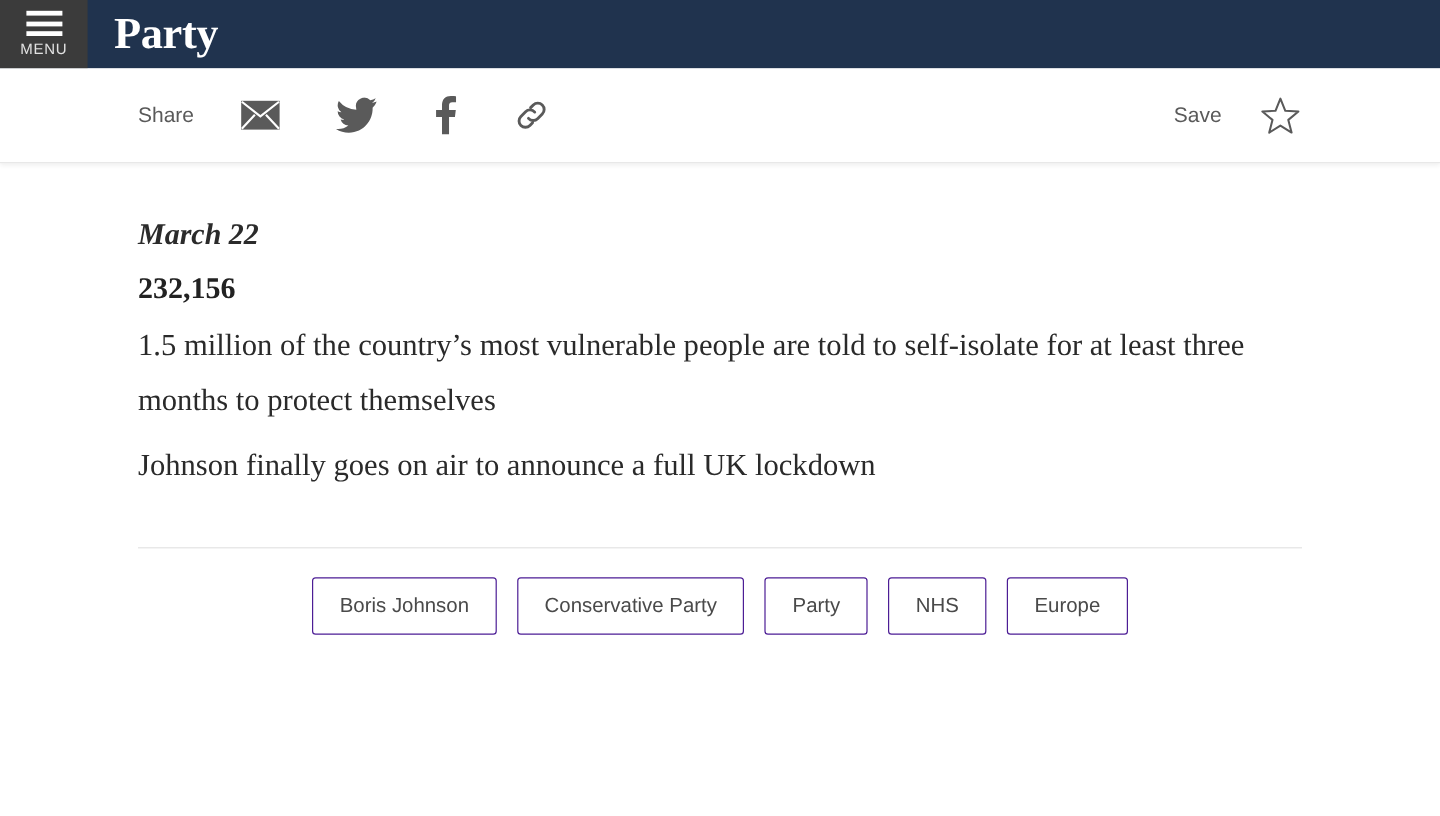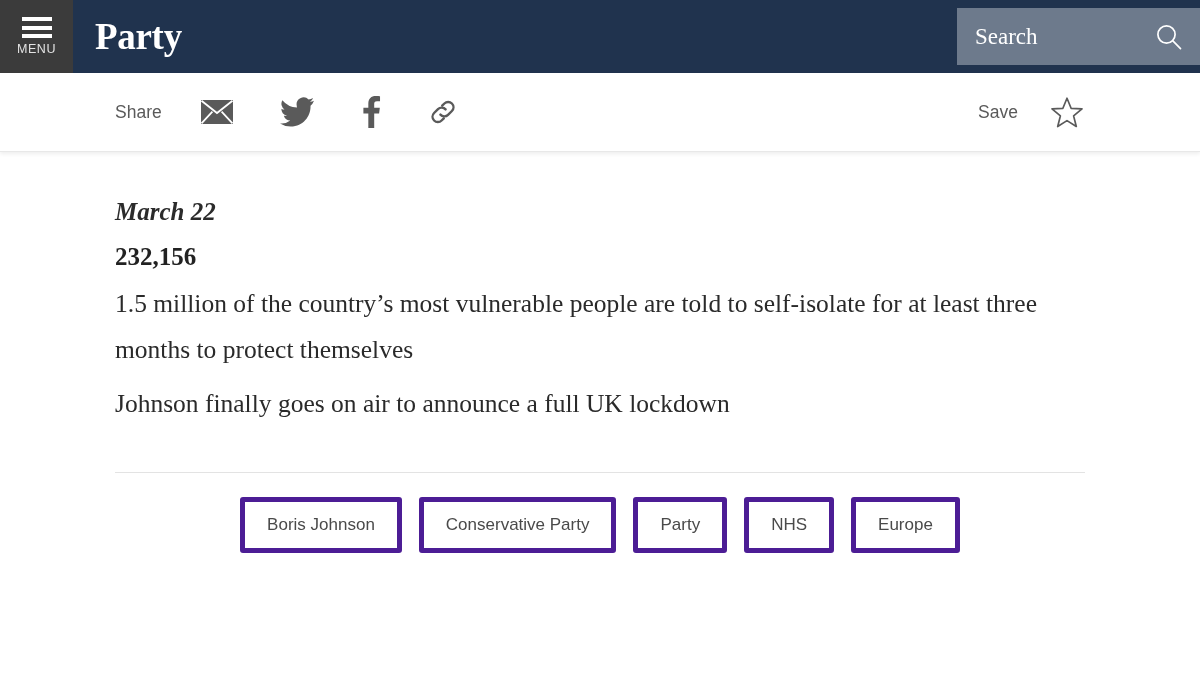--- a/index.html
+++ b/index.html
@@ -11,21 +11,21 @@
     height: 680px;
     background: #ffffff;
     font-family: "Liberation Sans", sans-serif;
     overflow: hidden;
     position: relative;
   }
 
   
   .site-header {
     position: relative;
-    height: 73px;
+    height: 57px;
     background: #20334e;
     display: flex;
     align-items: stretch;
   }
   .menu-block {
     width: 73px;
     background: #3b3b3b;
     display: flex;
     flex-direction: column;
     align-items: center;
@@ -183,21 +183,21 @@
 
   
   .tags {
     display: flex;
     justify-content: center;
     align-items: center;
     padding-top: 24px;
     gap: 17px;
   }
   .tag {
-    border: 5px solid #4c1d95;
+    border: 1px solid #4c1d95;
     border-radius: 3px;
     padding: 13px 22px;
     font-size: 17px;
     color: #4a4a4a;
     background: #ffffff;
     font-family: "Liberation Sans", sans-serif;
     cursor: pointer;
     white-space: nowrap;
     line-height: 1.15;
   }
@@ -213,29 +213,20 @@
         <span></span>
         <span></span>
     </div>
     <div class="menu-label">MENU</div>
   </div>
 
   <div class="brand">
     <div class="brand-title">Party</div>
   </div>
 
-  <div class="search-box">
-    <span class="search-text">Search</span>
-    <span class="search-icon">
-      <svg width="30" height="30" viewBox="0 0 30 30">
-        <circle cx="12.5" cy="12.5" r="8.6" fill="none" stroke="#ffffff" stroke-width="1.7"></circle>
-        <line x1="18.9" y1="18.9" x2="26.5" y2="26.6" stroke="#ffffff" stroke-width="1.7" stroke-linecap="round"></line>
-      </svg>
-    </span>
-  </div>
 
 </div>
 
 <div class="share-bar">
 
   <div class="share-left">
     <span class="share-label">Share</span>
 
     <div class="share-icons">
 

